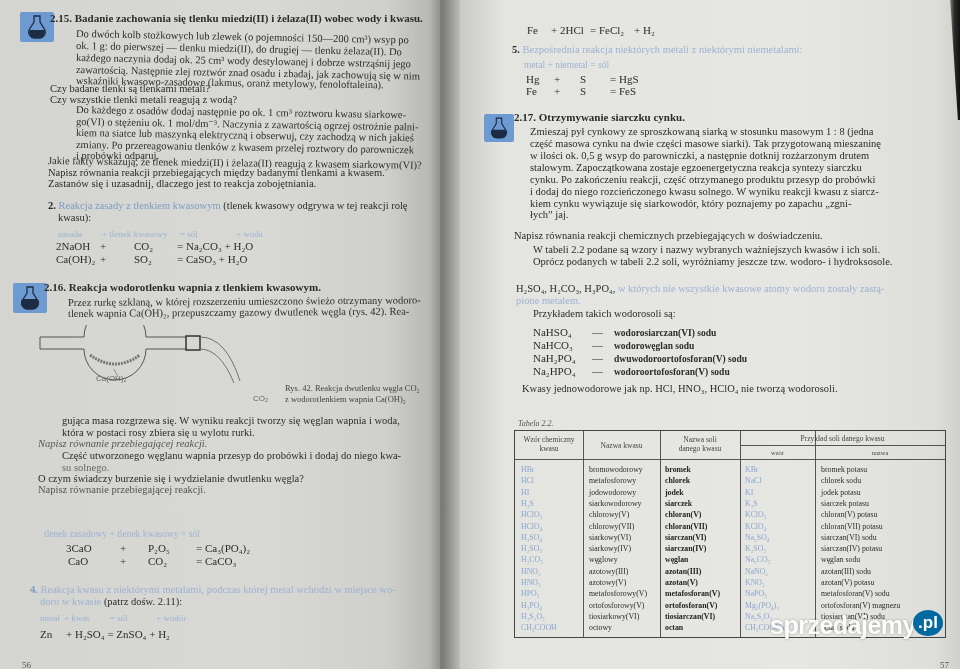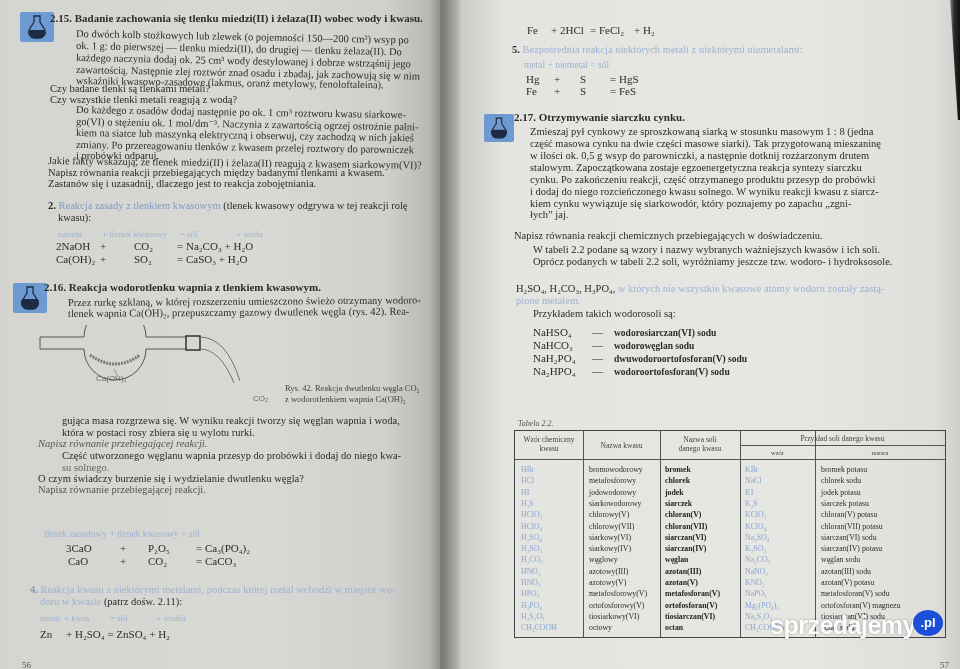--- a/index.html
+++ b/index.html
@@ -27,22 +27,22 @@
   .tbl{position:absolute;left:514px;top:430px;width:432px;height:208px;border:1.5px solid #444;box-sizing:border-box;}
   .col{position:absolute;top:0;bottom:0;border-left:1.2px solid #555;}
   .hdr-line{position:absolute;left:0;right:0;border-top:1.2px solid #555;}
   .th{position:absolute;font-size:7.5px;color:#444;text-align:center;line-height:9px;}
   .cell{position:absolute;font-size:7.8px;line-height:10.1px;white-space:nowrap;}
   .cell.blue{color:#8aa6cf;}
   .cell.bold{font-weight:bold;color:#222;}
 
   .watermark{position:absolute;left:770px;top:611px;font-family:"Liberation Sans","DejaVu Sans",sans-serif;font-size:25px;font-weight:bold;color:#ffffff;letter-spacing:-0.5px;
              text-shadow:0 0 3px rgba(0,0,0,.35);opacity:.92;}
-  .wm-badge{position:absolute;left:913px;top:610px;width:30px;height:26px;border-radius:50%;background:#1d4ed8;color:#fff;
-            font-family:"Liberation Sans","DejaVu Sans",sans-serif;font-size:13px;font-weight:bold;text-align:center;line-height:26px;}
+  .wm-badge{position:absolute;left:913px;top:610px;width:30px;height:26px;border-radius:50%;background:#0369a1;color:#fff;
+            font-family:"Liberation Sans","DejaVu Sans",sans-serif;font-size:17px;font-weight:bold;text-align:center;line-height:26px;}
   .page-num{position:absolute;font-size:9px;color:#555;}
 </style>
 </head>
 <body>
 
 <div class="page page-left">
 
   <div class="flask" style="left:20px;top:12px;">
     <svg width="20" height="24" viewBox="0 0 20 24">
         <path d="M7 1h6v6l5 8a6 6 0 0 1-5 8H7a6 6 0 0 1-5-8l5-8z" fill="none" stroke="#1d2c44" stroke-width="1.3"></path>
@@ -235,20 +235,21 @@
     <div class="ln bold" style="left:174px;top:340px;font-size:9.5px;">wodorowęglan sodu</div>
 
     <div class="eq" style="left:93px;top:352px;">NaH₂PO₄</div>
     <div class="eq" style="left:152px;top:352px;">—</div>
     <div class="ln bold" style="left:174px;top:353px;font-size:9.5px;">dwuwodoroortofosforan(V) sodu</div>
 
     <div class="eq" style="left:93px;top:365px;">Na₂HPO₄</div>
     <div class="eq" style="left:152px;top:365px;">—</div>
     <div class="ln bold" style="left:174px;top:366px;font-size:9.5px;">wodoroortofosforan(V) sodu</div>
   </div>
+  <div class="ln" style="left:82px;top:383px;">Kwasy jednowodorowe jak np. HCl, HNO₃, HClO₄ nie tworzą wodorosoli.</div>
 
   <div class="page-num" style="left:500px;top:660px;">57</div>
 </div>
 
 <div class="tbl-cap" style="left:518px;top:419px;">Tabela 2.2.</div>
 <div class="tbl">
   <div class="col" style="left:68px;"></div>
   <div class="col" style="left:145px;"></div>
   <div class="col" style="left:225px;"></div>
   <div class="col" style="left:300px;"></div>

